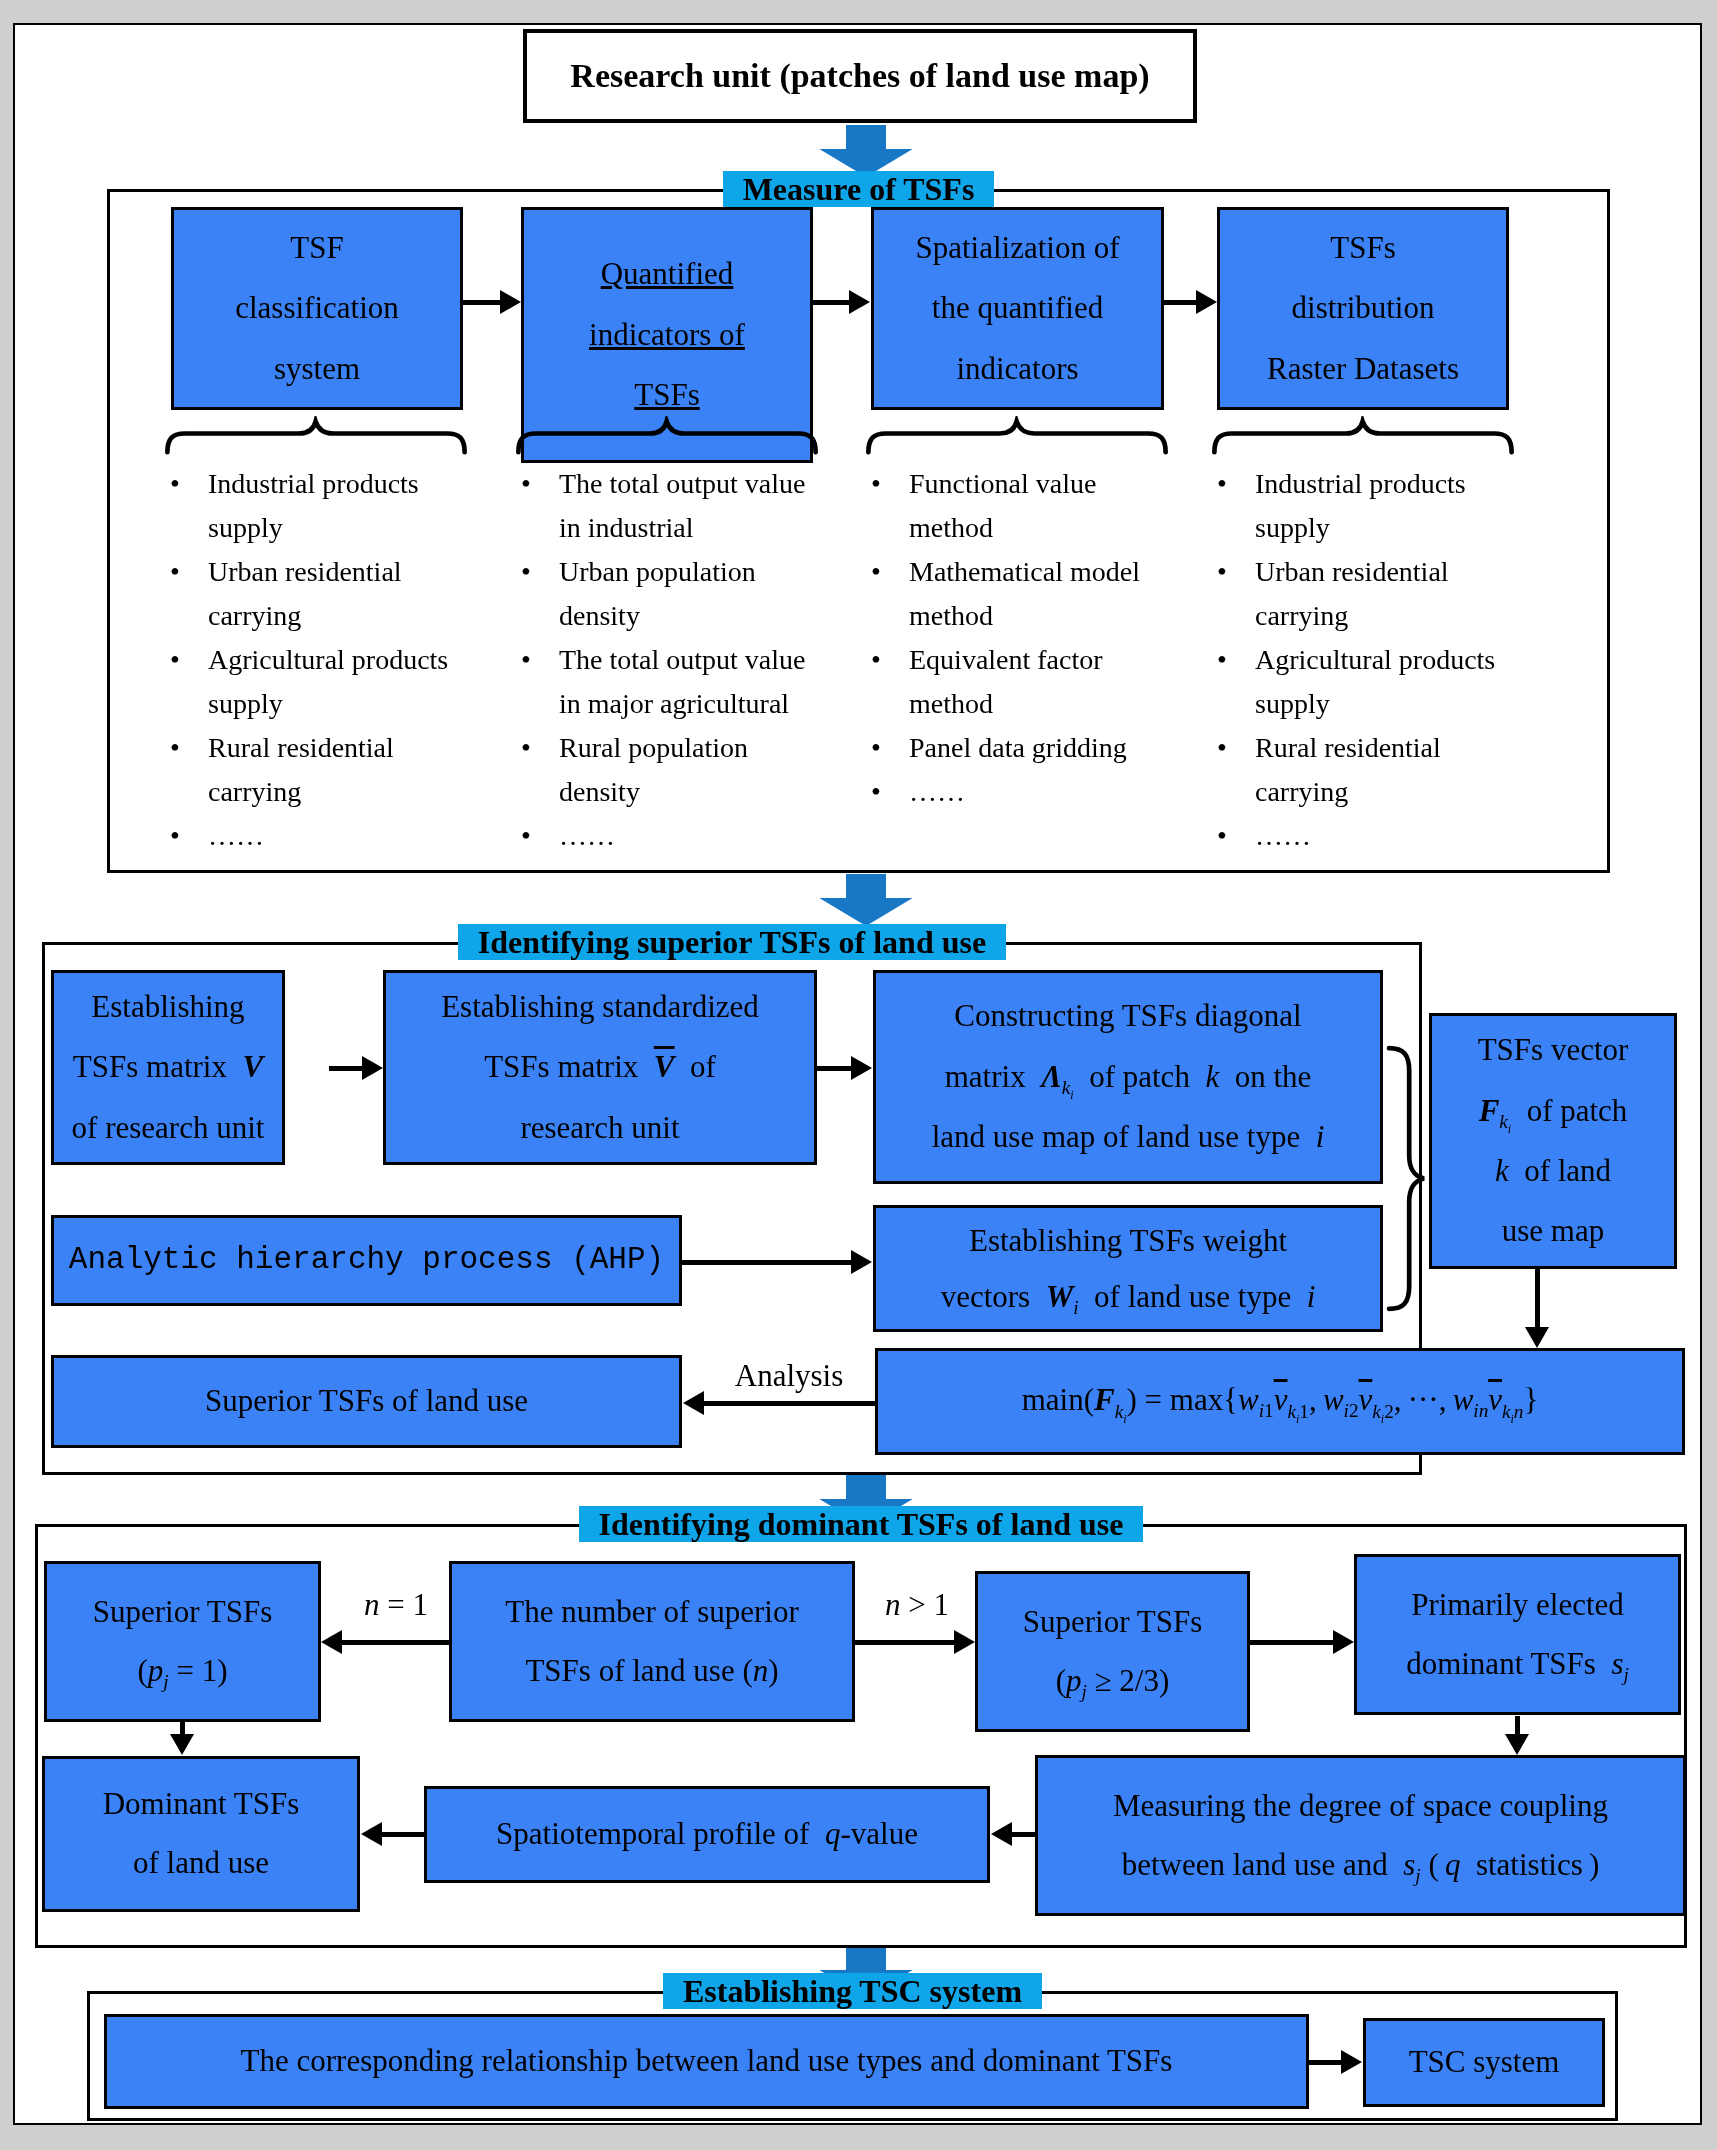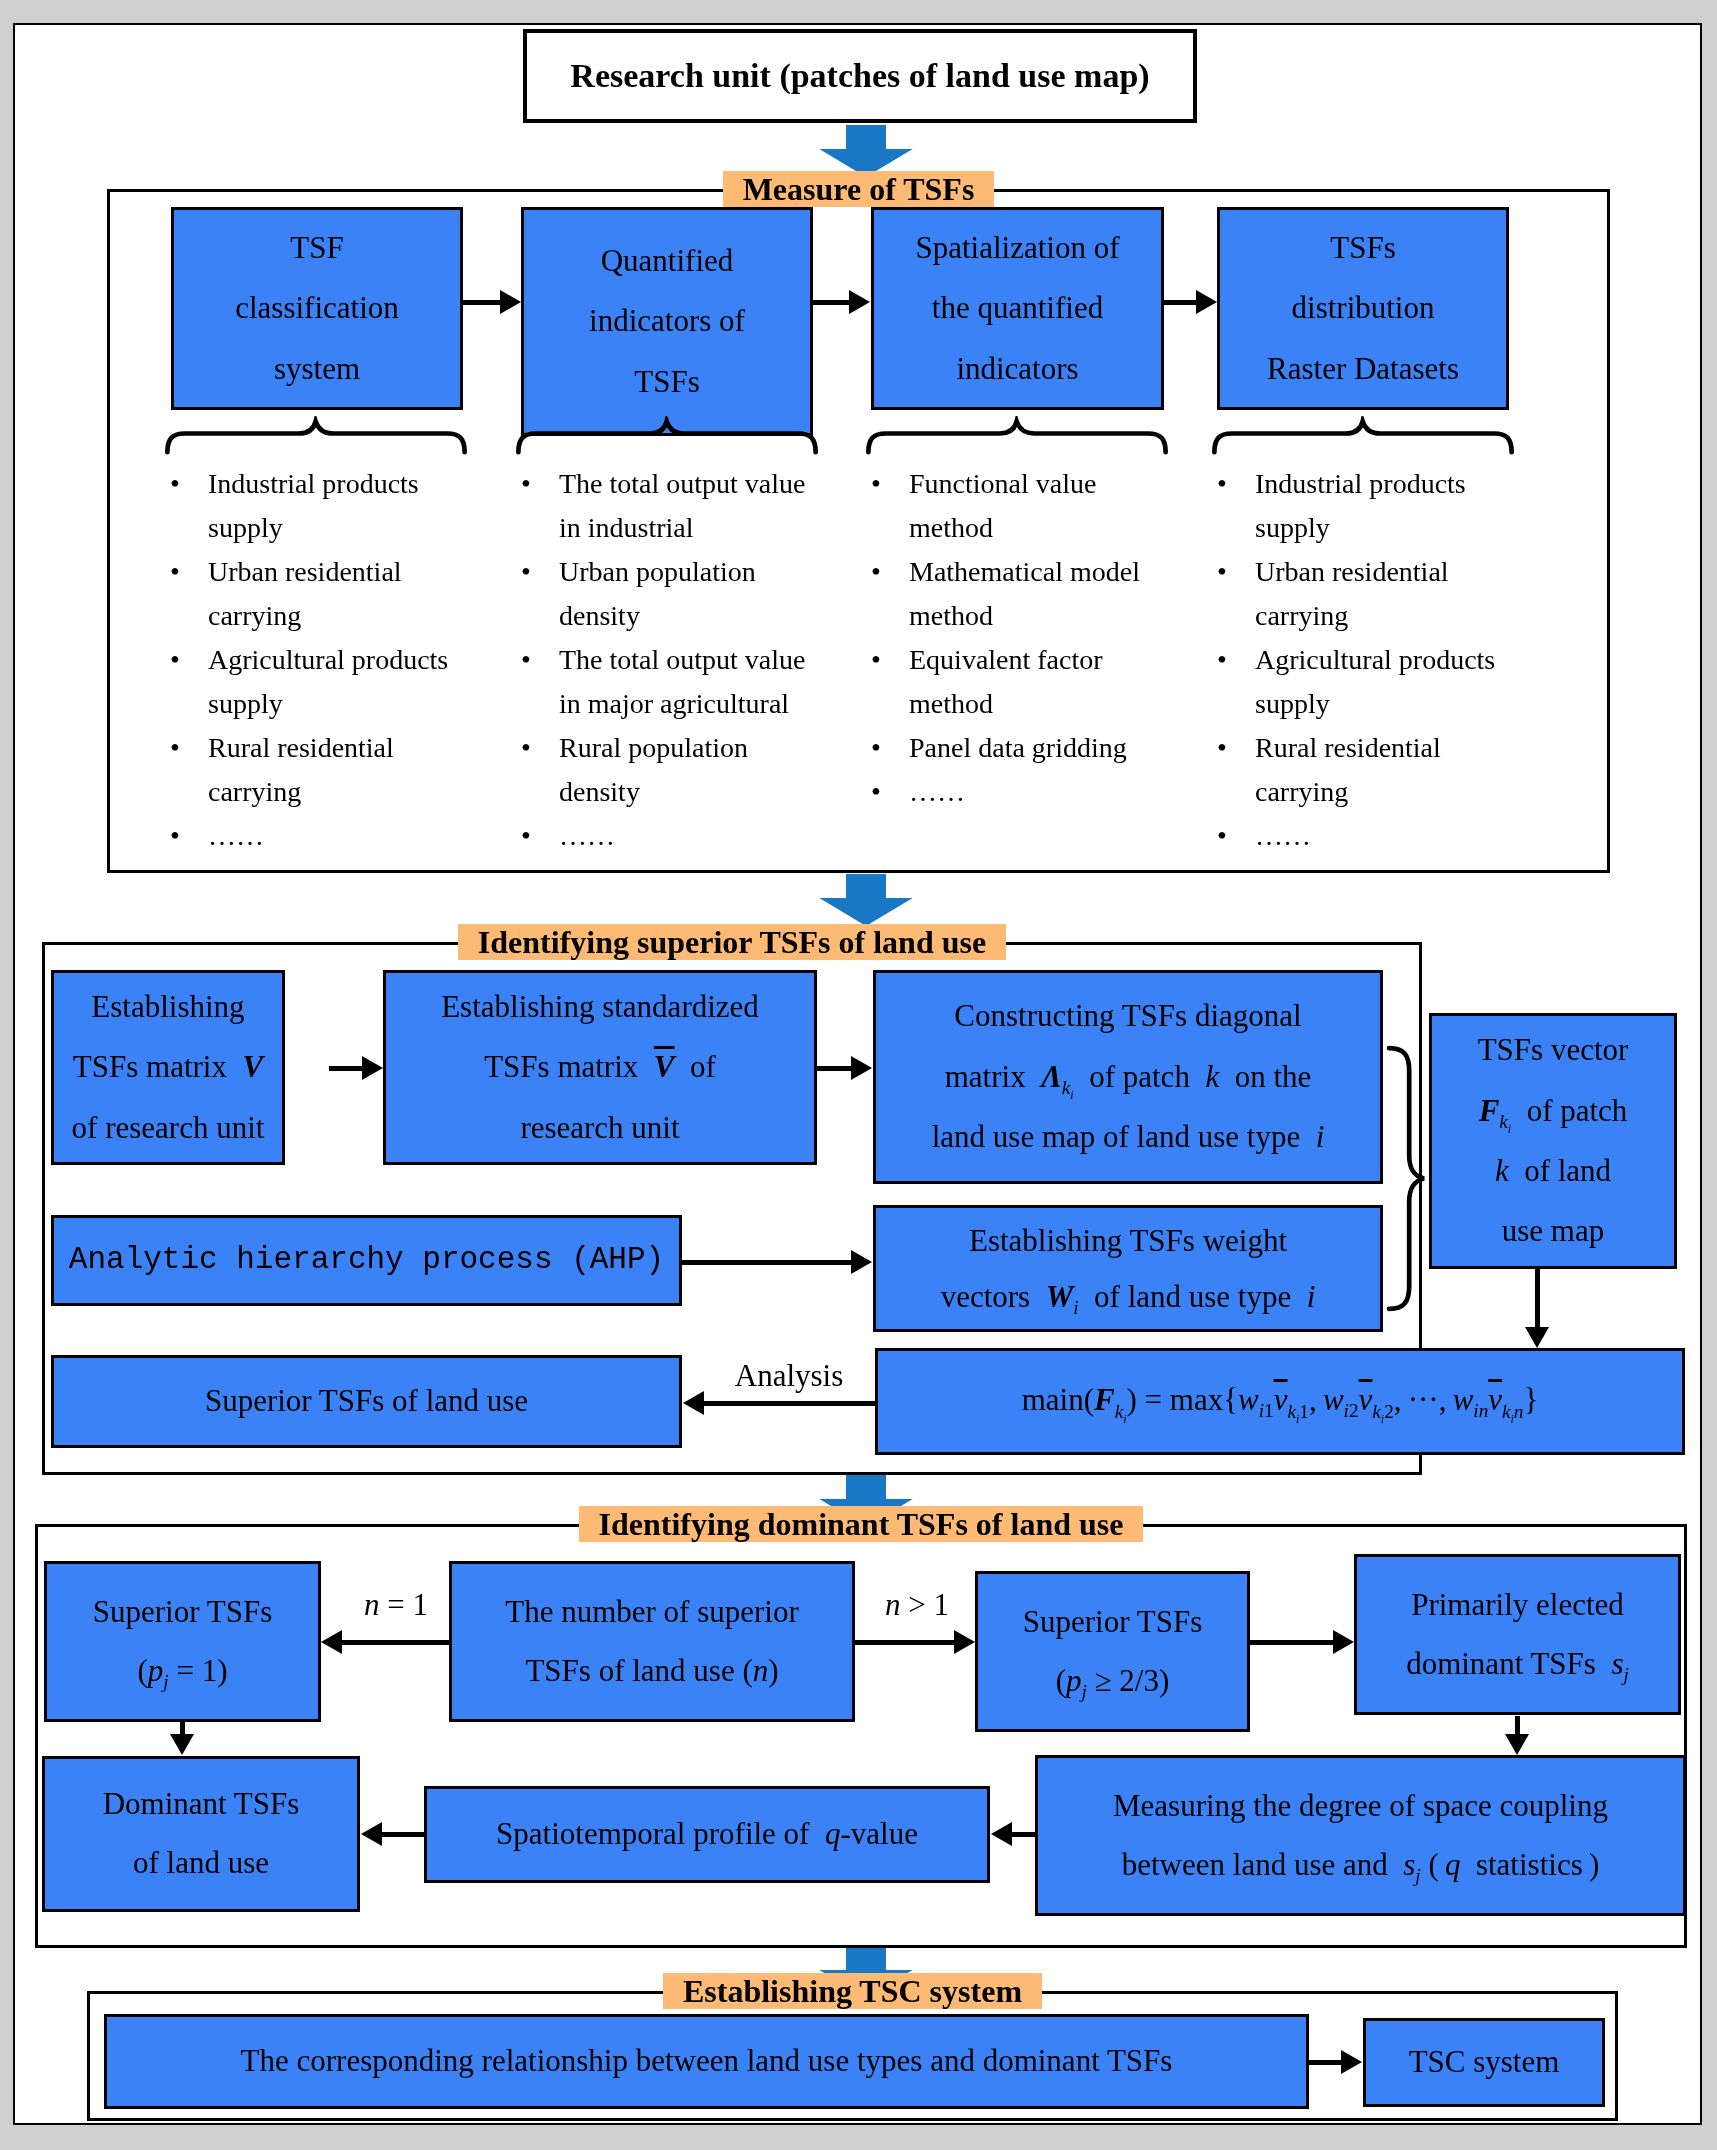--- a/index.html
+++ b/index.html
@@ -7,21 +7,21 @@
   .page{position:relative;width:1718px;height:2151px;background:#cfcfcf;
         font-family:"Liberation Serif","DejaVu Serif",serif;color:#000;overflow:hidden;}
   .frame{position:absolute;left:13.4px;top:23px;width:1685px;height:2098px;
          background:#fff;border:2.7px solid #000;}
   .bx{position:absolute;background:#3b82f6;border:3.4px solid #000;
       display:flex;align-items:center;justify-content:center;
       text-align:center;font-size:31px;line-height:1.95;box-sizing:border-box;padding:2.7px 6.7px;}
   .bx .t{display:block;}
   .sec{position:absolute;border:3.4px solid #000;box-sizing:border-box;background:transparent;}
   .sec-title{position:absolute;left:0;right:0;top:-22px;text-align:center;}
-  .sec-title span{background:#fdba74;padding:0 20px;font-weight:bold;font-size:32px;line-height:39px;}
+  .sec-title span{background:#0ea5e9;padding:0 20px;font-weight:bold;font-size:32px;line-height:39px;}
   .topbox{position:absolute;left:523px;top:29px;width:674px;height:94px;background:#fff;
           border:4px solid #000;display:flex;align-items:center;justify-content:center;
           font-weight:bold;font-size:34px;box-sizing:border-box;}
   .label{position:absolute;font-size:31px;text-align:center;white-space:nowrap;}
   
   .ar{position:absolute;background:#000;height:4.7px;}
   .ar.r::after{content:"";position:absolute;left:100%;top:50%;margin-top:-12.8px;
       border-left:21.5px solid #000;border-top:12.8px solid transparent;border-bottom:12.8px solid transparent;}
   .ar.l::after{content:"";position:absolute;right:100%;top:50%;margin-top:-12.8px;
       border-right:21.5px solid #000;border-top:12.8px solid transparent;border-bottom:12.8px solid transparent;}
@@ -61,21 +61,21 @@
       <polygon points="40,0 100,0 100,36 140,36 70,78 0,36 40,36" fill="var(--accent,#1878C6)"></polygon>
     </svg>
 
   <div class="sec" style="left:107px;top:189px;width:1503px;height:684px;">
     <div class="sec-title"><span>Measure of TSFs</span></div>
   </div>
 
   <div class="bx" style="left:171px;top:207px;width:292px;height:203px;">
       <span class="t">TSF<br>classification<br>system</span>
     </div>
-  <div class="bx" style="left:521px;top:207px;width:292px;height:229px;">
+  <div class="bx" style="left:521px;top:207px;width:292px;height:256px;text-decoration:underline;">
       <span class="t">Quantified<br>indicators of<br>TSFs</span>
     </div>
   <div class="bx" style="left:871px;top:207px;width:293px;height:203px;">
       <span class="t">Spatialization of<br>the quantified<br>indicators</span>
     </div>
   <div class="bx" style="left:1217px;top:207px;width:292px;height:203px;">
       <span class="t">TSFs<br>distribution<br>Raster Datasets</span>
     </div>
 
   <div class="ar r" style="left:463px;top:300px;width:37px;"></div>

